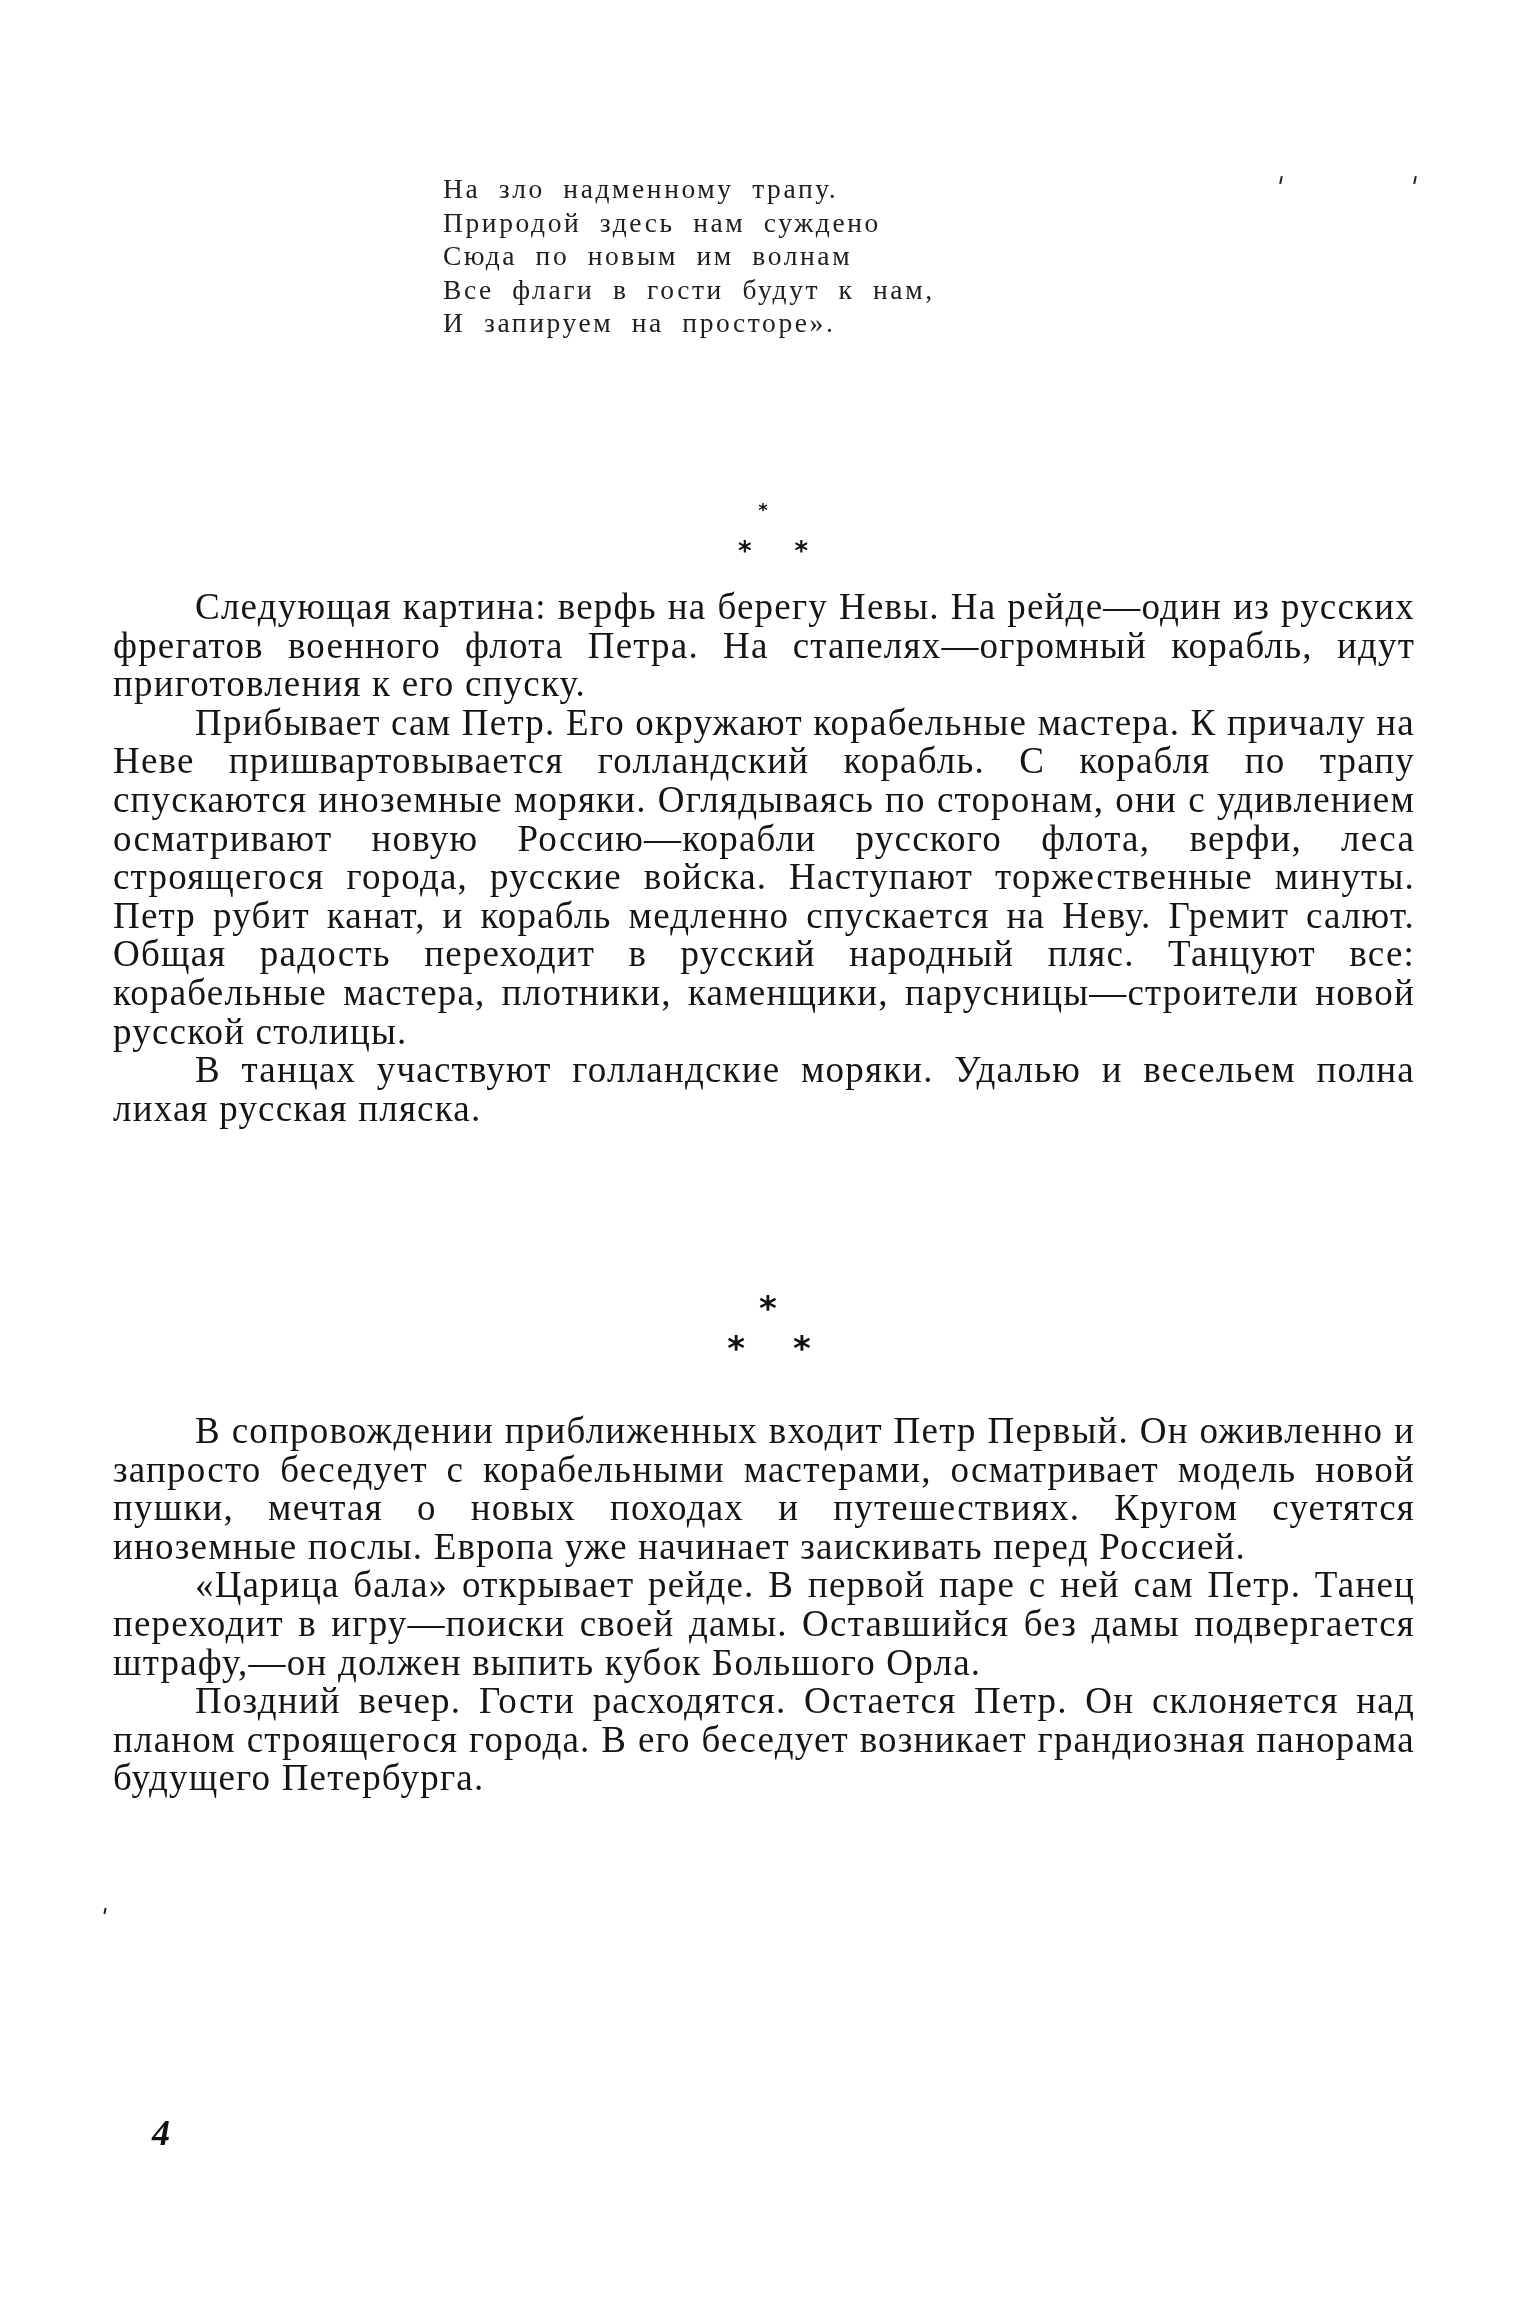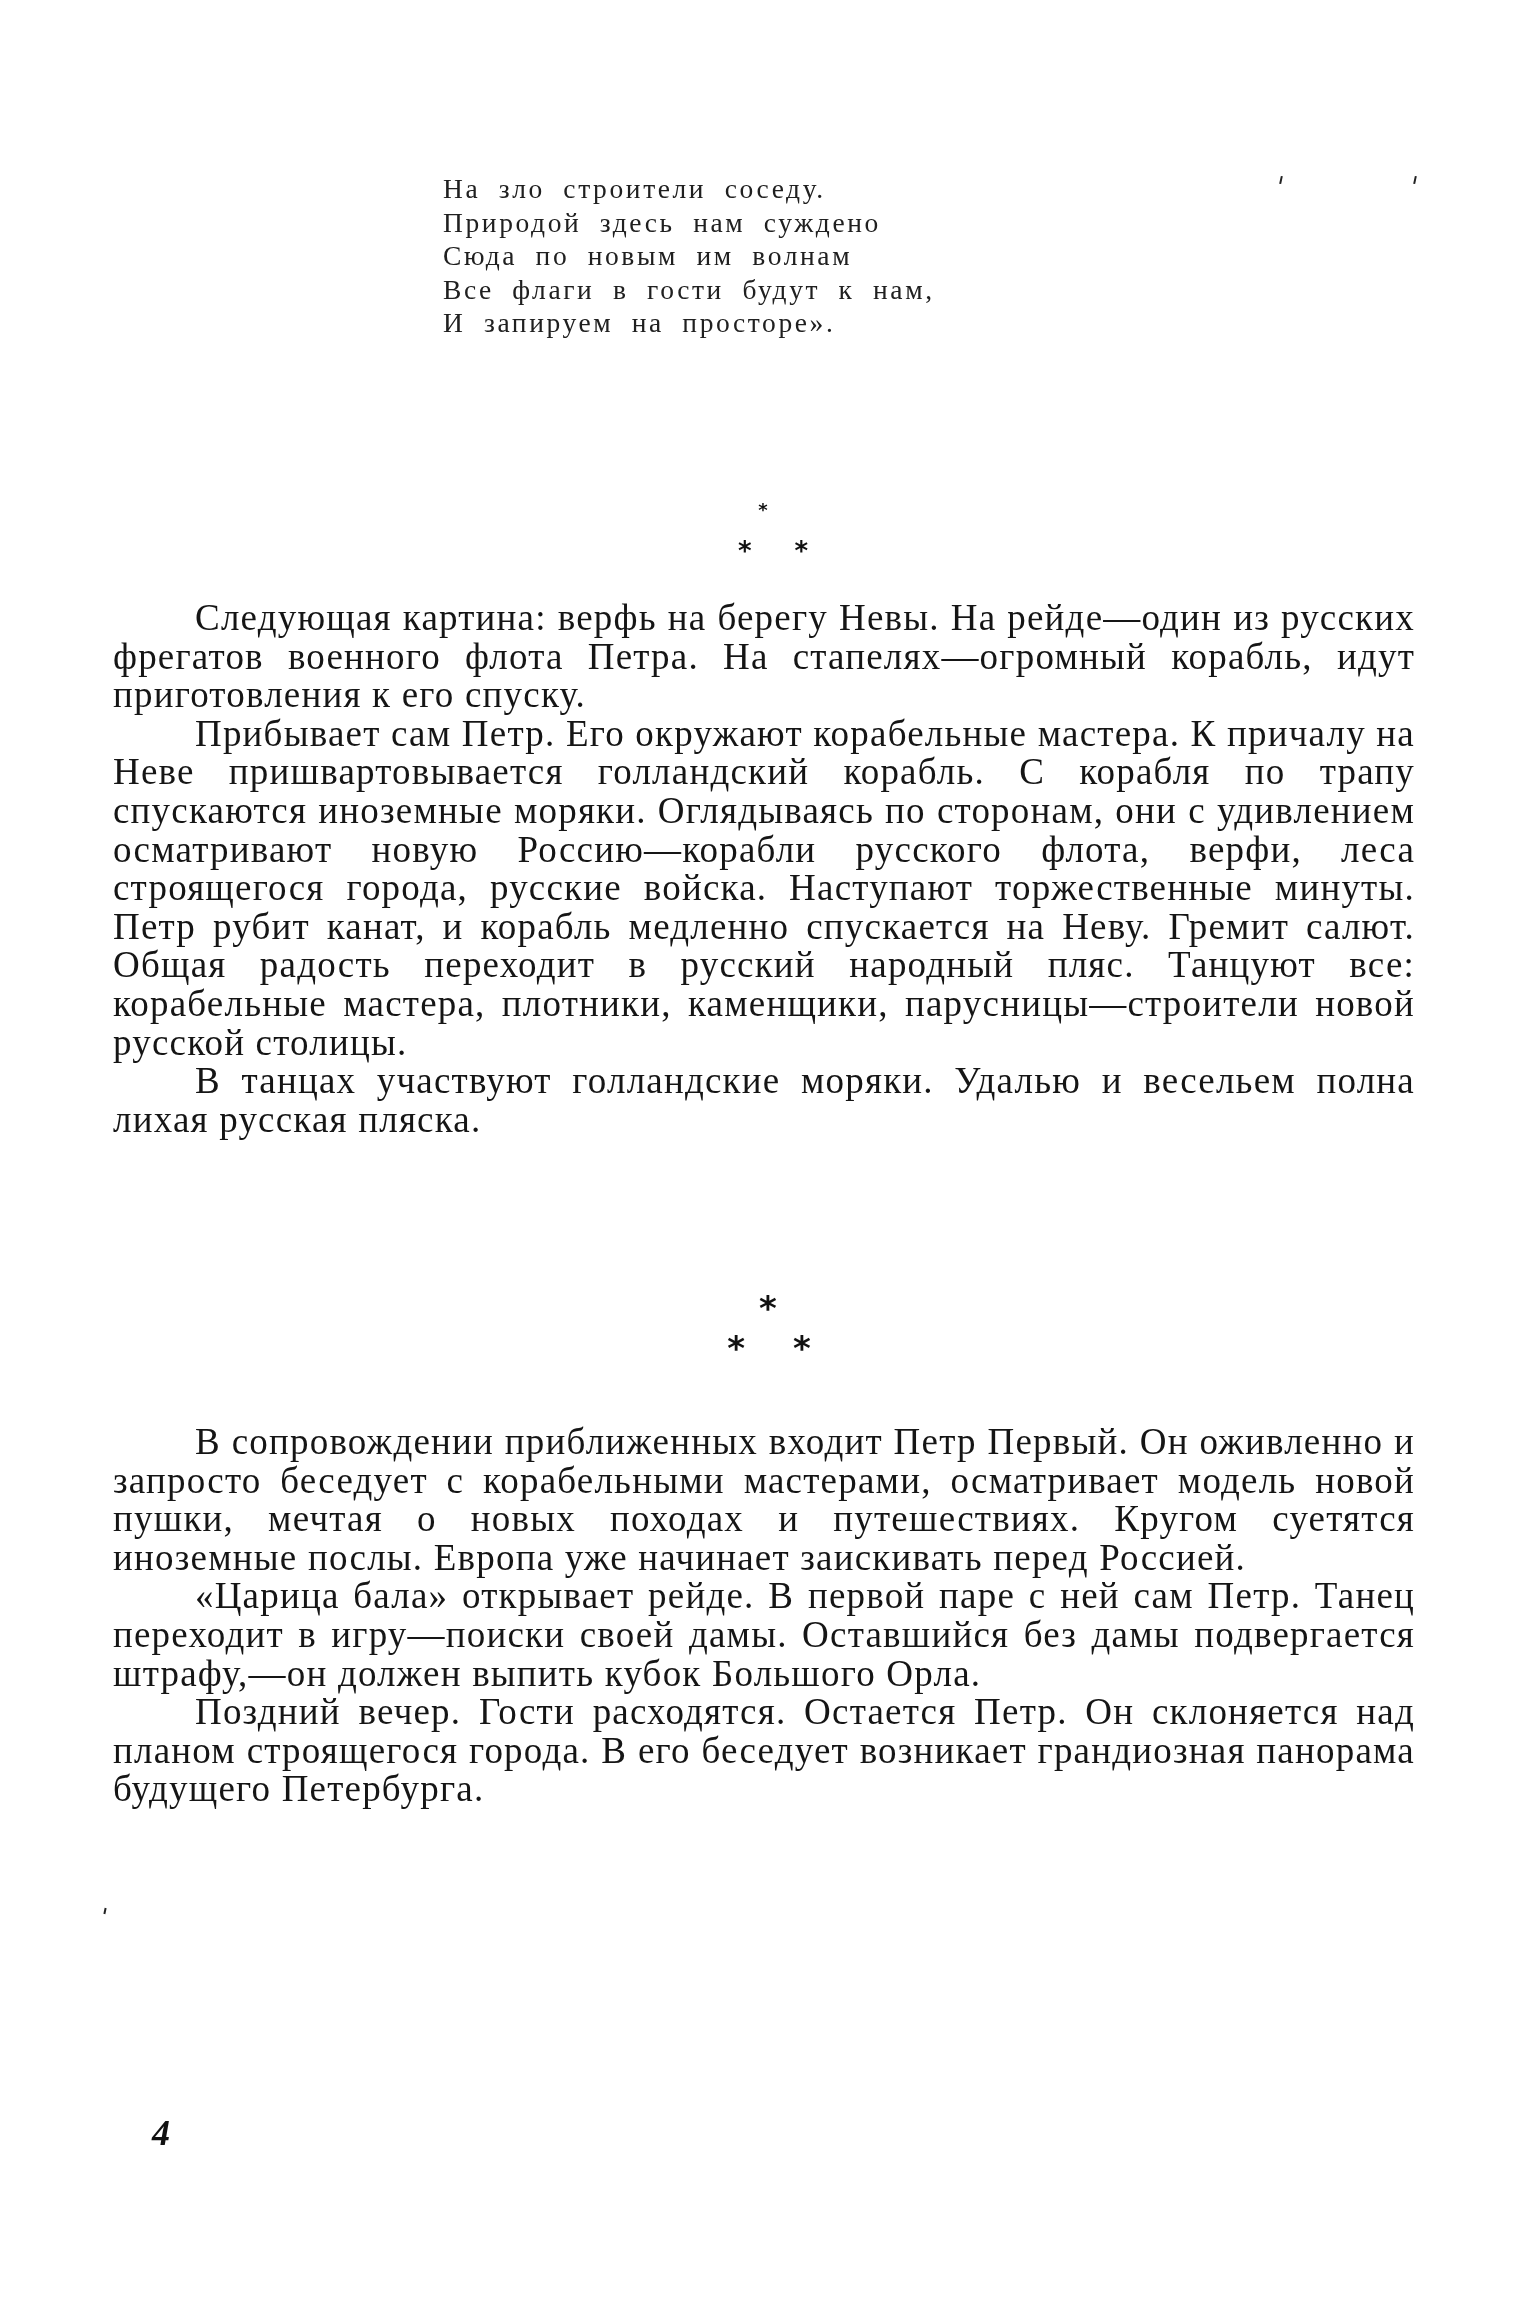--- a/index.html
+++ b/index.html
@@ -56,21 +56,20 @@
 
     .prose {
       position: absolute;
       left: 113px;
       width: 1302px;
       font-size: 37px;
       line-height: 38.6px;
       letter-spacing: 1.2px;
       text-align: justify;
       color: #151515;
-      margin-top: 11px;
     }
     .prose p {
       margin: 0;
       text-indent: 82px;
       text-align: justify;
       text-align-last: left;
     }
     .prose.block1 { top: 588px; }
     .prose.block2 { top: 1412px; }
 
@@ -90,21 +89,21 @@
       background: #222;
       transform: rotate(12deg);
     }
   </style>
 </head>
 <body>
 
 <div class="page">
 
   <div class="verse">
-    <span class="vline">На зло строители соседу.</span>
+    <span class="vline">На зло надменному трапу.</span>
     <span class="vline">Природой здесь нам суждено</span>
     <span class="vline">Сюда по новым им волнам</span>
     <span class="vline">Все флаги в гости будут к нам,</span>
     <span class="vline">И запируем на просторе».</span>
   </div>
 
   <div class="stars first">
     <span class="s-top">*</span>
     <span class="s-bottom">* *</span>
   </div>

